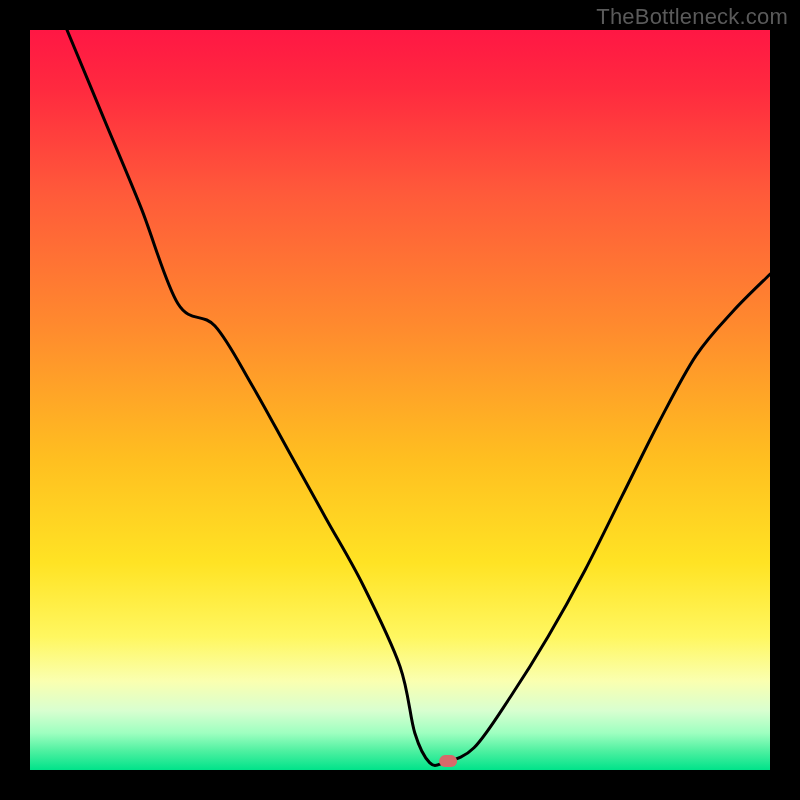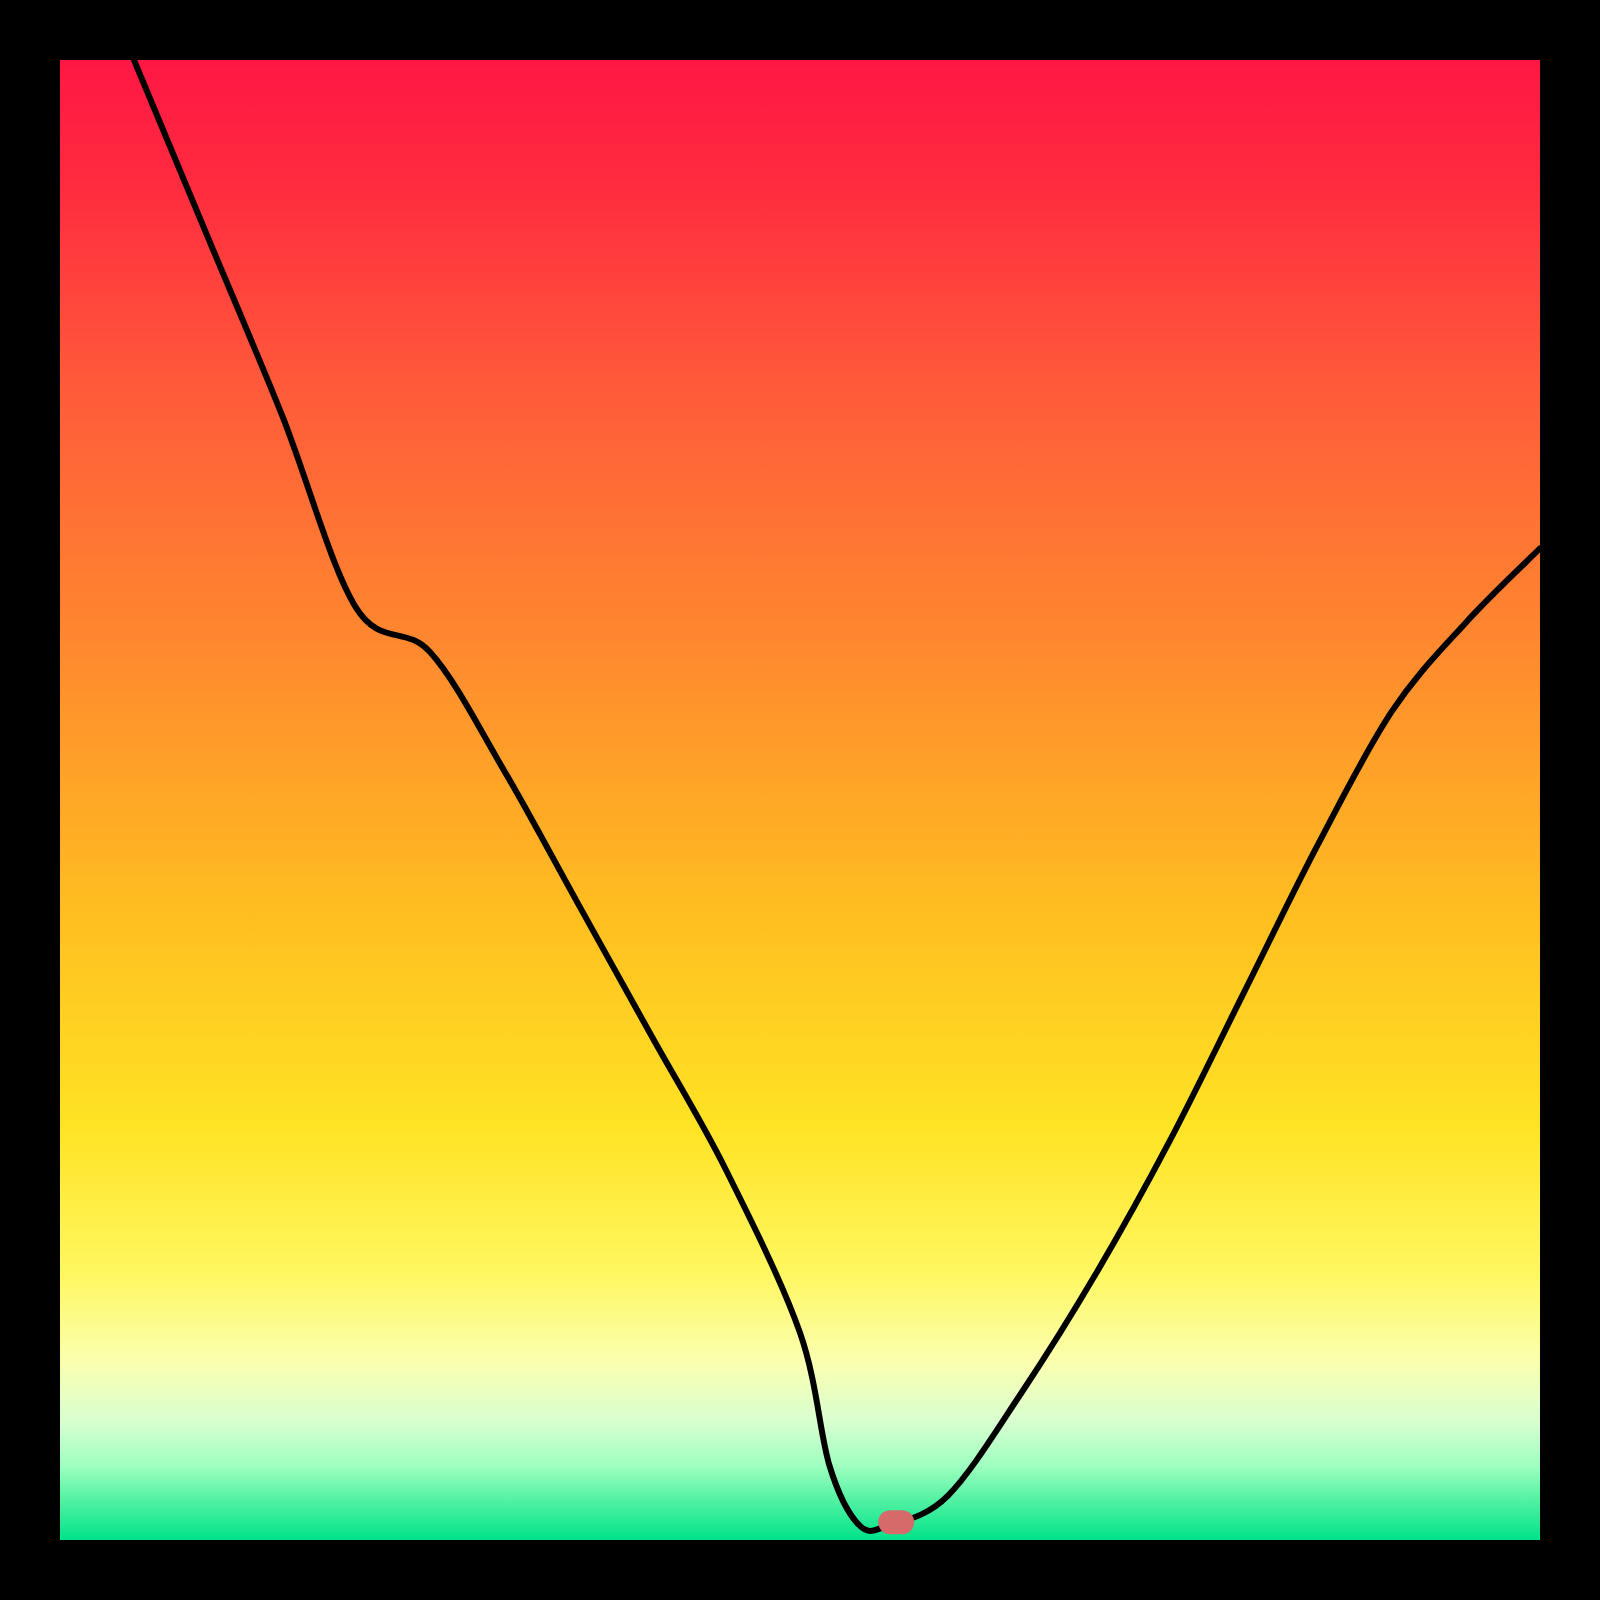--- a/index.html
+++ b/index.html
@@ -36,20 +36,21 @@
   svg {
     display: block;
     width: 100%;
     height: 100%;
   }
 </style>
 </head>
 <body>
 
 <div class="frame">
+  <div class="watermark">TheBottleneck.com</div>
   <div class="plot">
     <svg id="svg" viewBox="0 0 740 740">
         <defs>
           <linearGradient id="bg-grad" x1="0" y1="0" x2="0" y2="1">
             <stop offset="0%" stop-color="#ff1744"></stop>
             <stop offset="8%" stop-color="#ff2a3f"></stop>
             <stop offset="22%" stop-color="#ff5a3a"></stop>
             <stop offset="40%" stop-color="#ff8a2e"></stop>
             <stop offset="57.99999999999999%" stop-color="#ffbf20"></stop>
             <stop offset="72%" stop-color="#ffe324"></stop>

